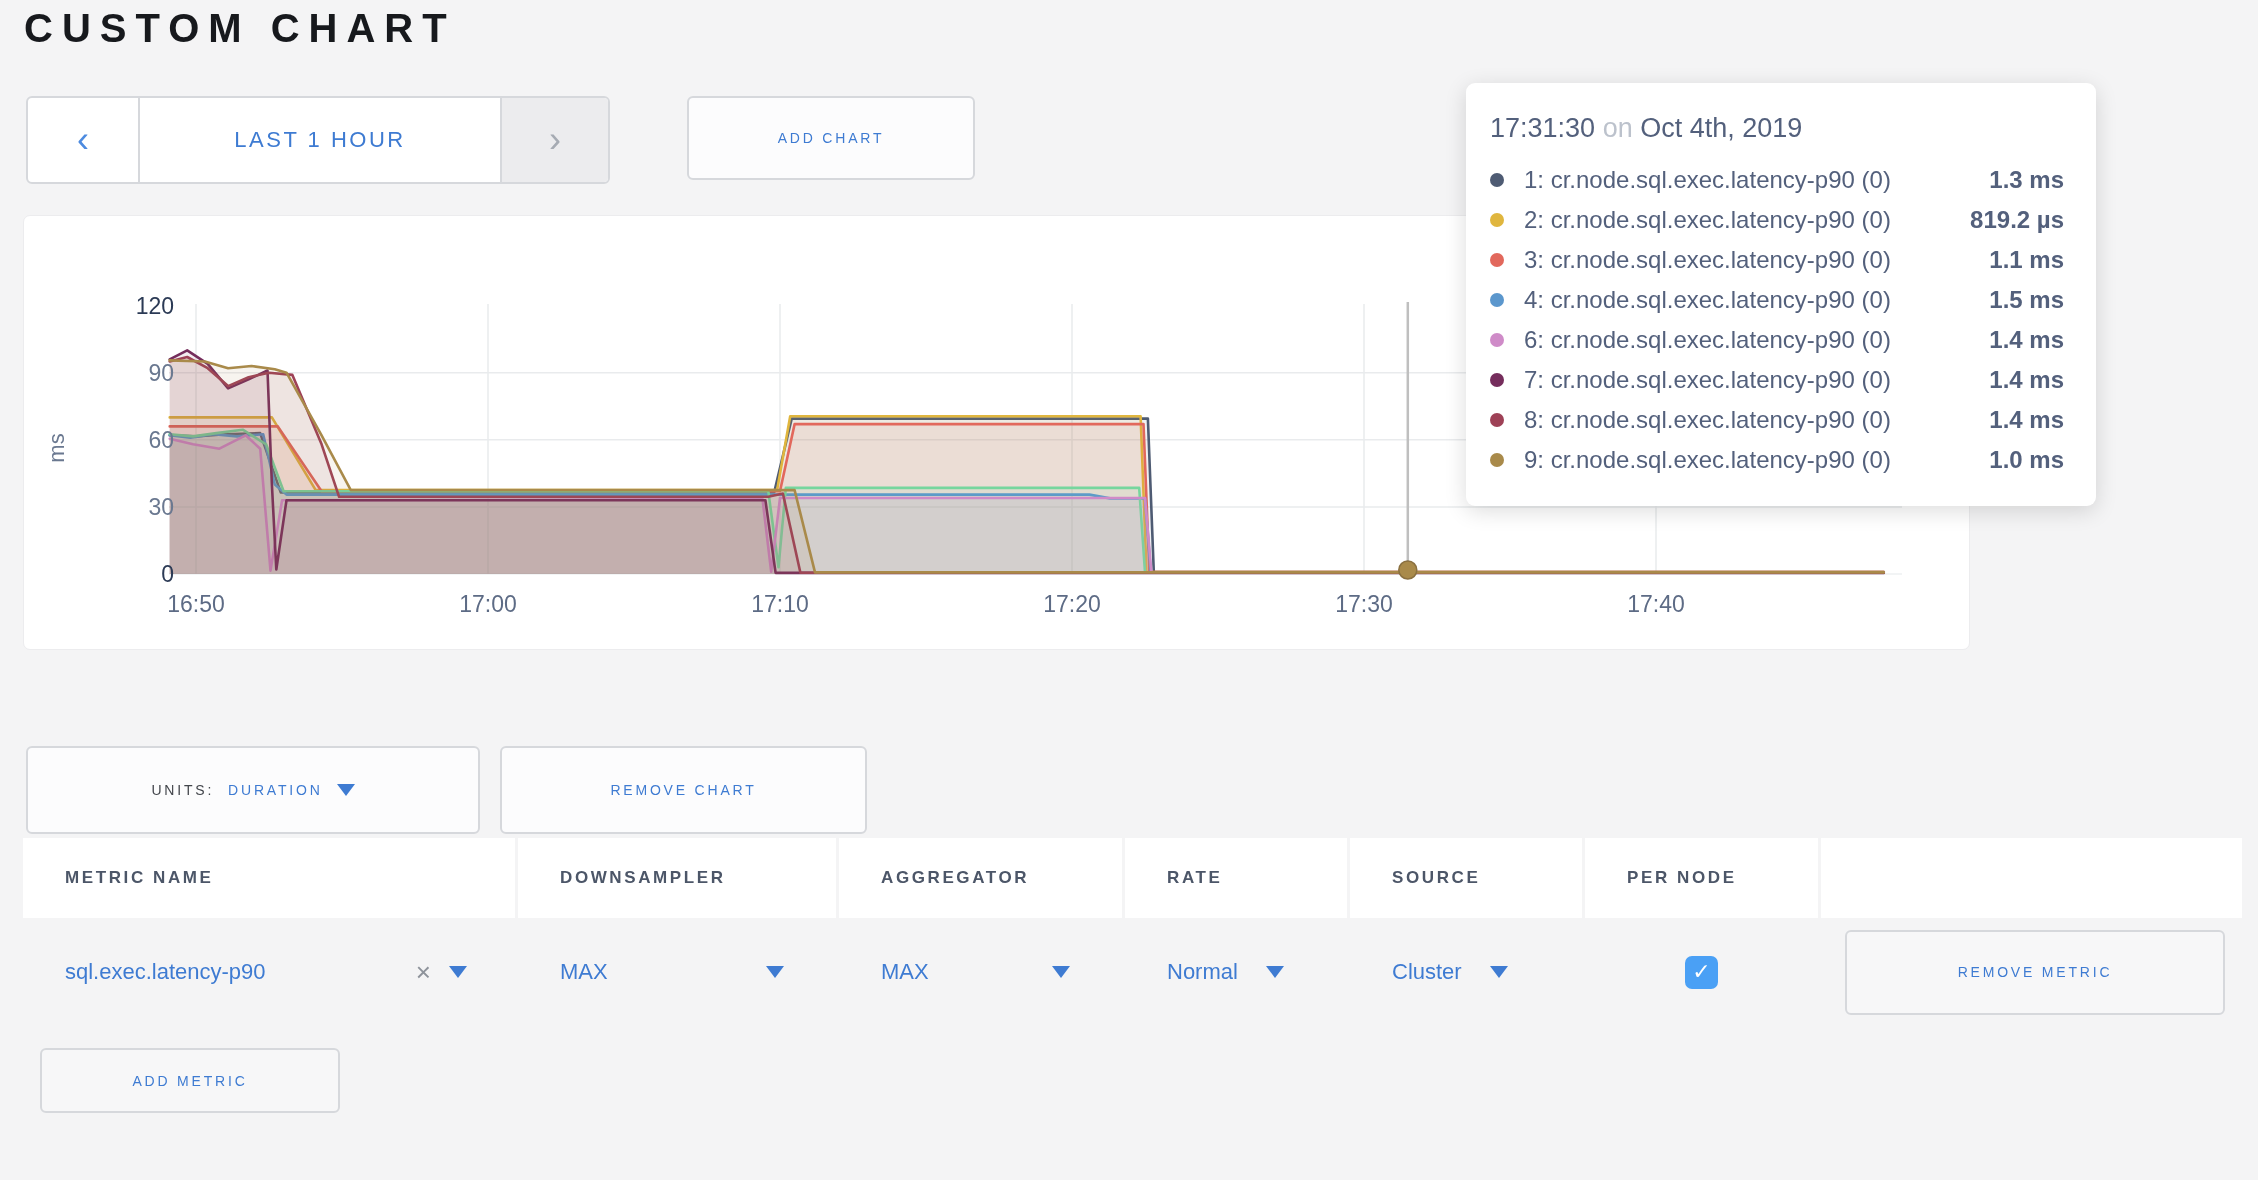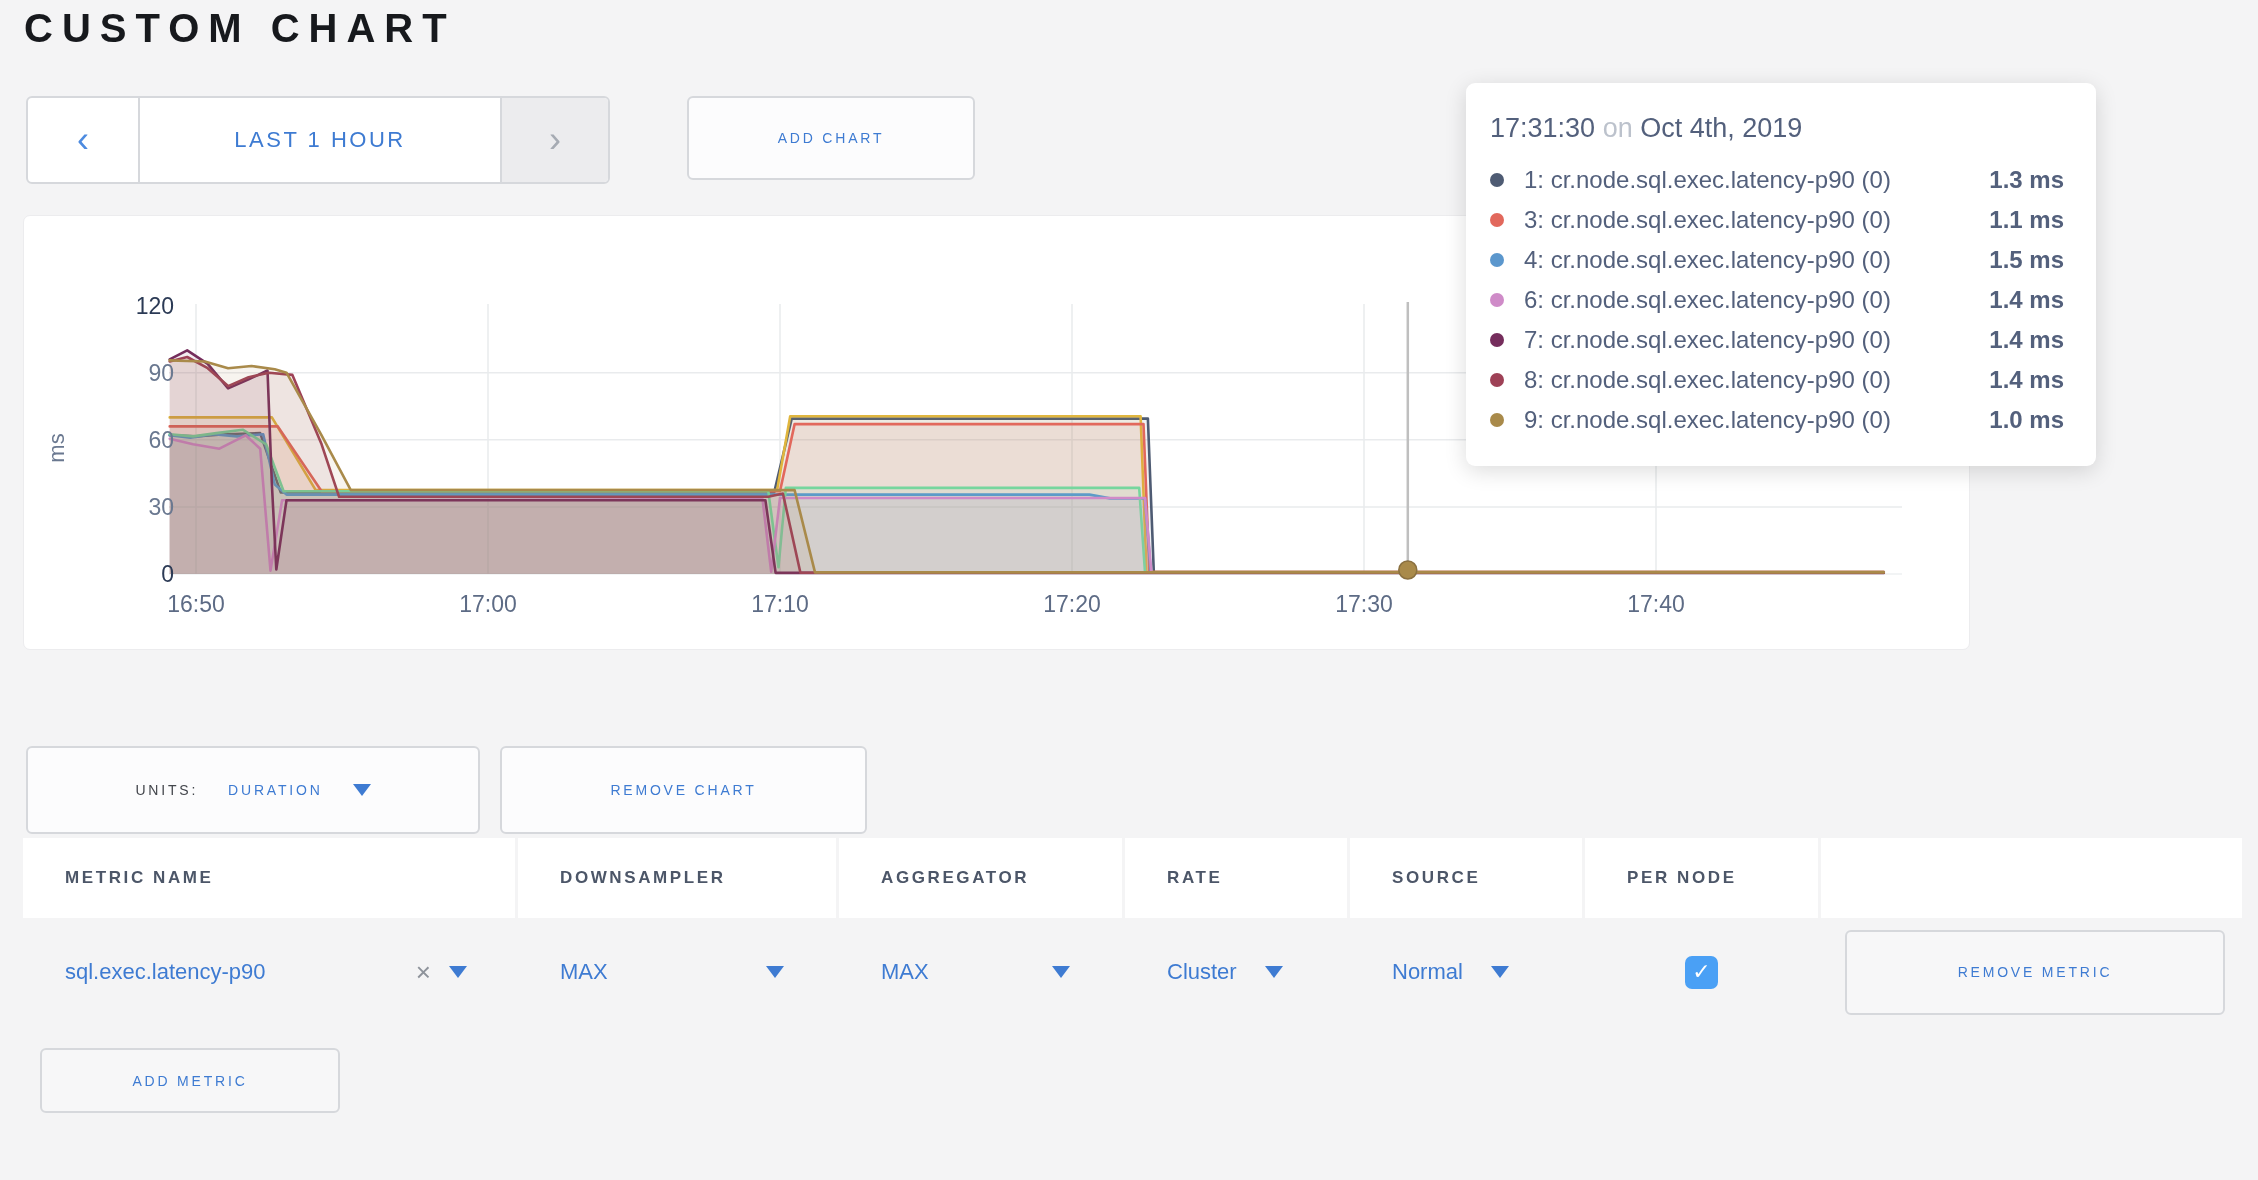--- a/index.html
+++ b/index.html
@@ -45,21 +45,21 @@
     box-shadow:0 5px 22px rgba(0,0,0,.14);padding:30px 32px 26px 24px;box-sizing:border-box;z-index:6;
   }
   .tt-head{font-size:27px;font-weight:500;color:#53607c;}
   .tt-on{color:#bcc2cc;font-weight:400;}
   .tt-rows{margin-top:16px;}
   .tt-row{display:flex;align-items:center;height:40px;font-size:24px;color:#53607c;}
   .tt-dot{width:14px;height:14px;border-radius:50%;margin-right:20px;flex:0 0 auto;}
   .tt-label{flex:1 1 auto;white-space:nowrap;}
   .tt-value{font-weight:700;white-space:nowrap;margin-left:12px;}
   
-  .units-btn{left:26px;top:746px;width:454px;height:88px;gap:30px;}
+  .units-btn{left:26px;top:746px;width:454px;height:88px;gap:14px;}
   .units-prefix{color:#43464c;letter-spacing:2.8px;}
   .remove-chart-btn{left:500px;top:746px;width:367px;height:88px;}
   
   .metrics-grid{
     left:23px;top:838px;width:2219px;
     display:grid;grid-template-columns:492px 318px 283px 222px 232px 233px 421px;
     column-gap:3px;
   }
   .th{
     background:#fff;height:80px;display:flex;align-items:center;
@@ -157,20 +157,25 @@
     <span class="tt-on"> </span><span class="tt-on">on</span>
     <span> </span><span>Oct 4th, 2019</span>
   </div>
   <div class="tt-rows">
       <div class="tt-row">
         <span class="tt-dot" style="background: rgb(78, 91, 115);"></span>
         <span class="tt-label">1: cr.node.sql.exec.latency-p90 (0)</span>
         <span class="tt-value">1.3 ms</span>
       </div>
       <div class="tt-row">
+        <span class="tt-dot" style="background: rgb(224, 182, 62);"></span>
+        <span class="tt-label">2: cr.node.sql.exec.latency-p90 (0)</span>
+        <span class="tt-value">819.2 µs</span>
+      </div>
+      <div class="tt-row">
         <span class="tt-dot" style="background: rgb(226, 104, 92);"></span>
         <span class="tt-label">3: cr.node.sql.exec.latency-p90 (0)</span>
         <span class="tt-value">1.1 ms</span>
       </div>
       <div class="tt-row">
         <span class="tt-dot" style="background: rgb(91, 151, 205);"></span>
         <span class="tt-label">4: cr.node.sql.exec.latency-p90 (0)</span>
         <span class="tt-value">1.5 ms</span>
       </div>
       <div class="tt-row">
@@ -222,25 +227,25 @@
   </div>
   <div class="td dd-spread">
     <span>MAX</span>
     <span class="caret"></span>
   </div>
   <div class="td dd-spread">
     <span>MAX</span>
     <span class="caret"></span>
   </div>
   <div class="td dd-inline">
+    <span>Normal</span>
+    <span class="caret"></span>
+  </div>
+  <div class="td dd-inline">
     <span>Cluster</span>
-    <span class="caret"></span>
-  </div>
-  <div class="td dd-inline">
-    <span>Normal</span>
     <span class="caret"></span>
   </div>
   <div class="td pernode-cell">
     <span class="checkbox">✓</span>
   </div>
   <div class="td remove-metric-cell">
     <div class="btn remove-metric-btn">
       <span>REMOVE METRIC</span>
     </div>
   </div>

